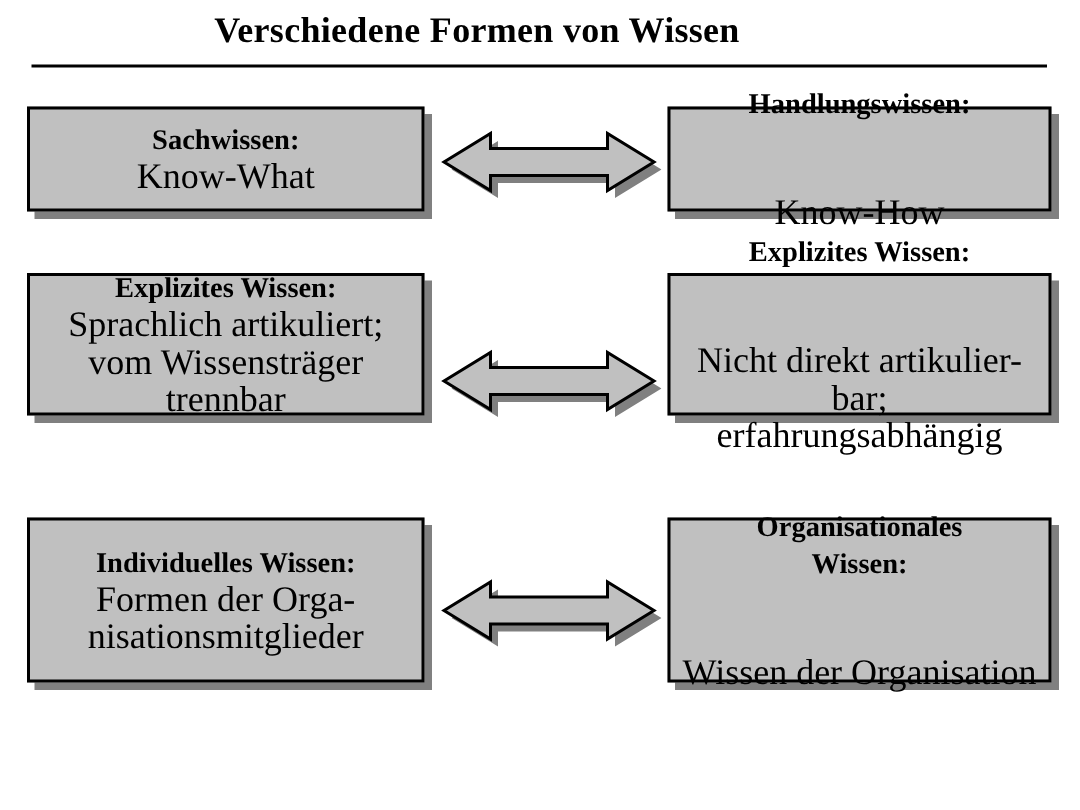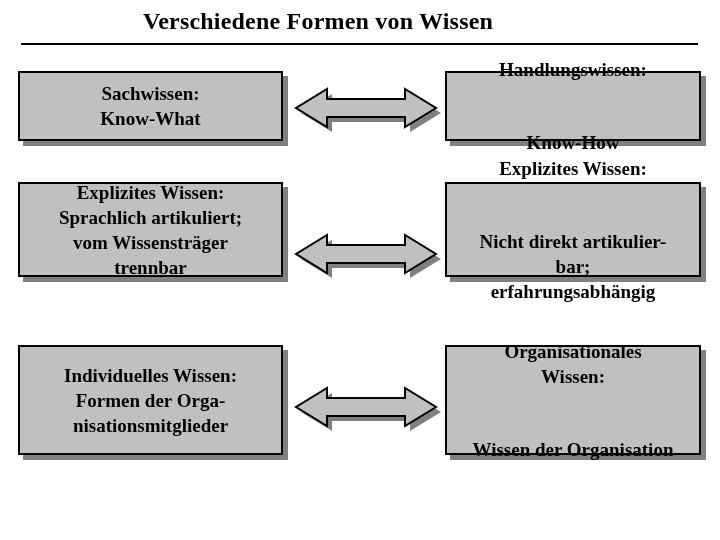--- a/index.html
+++ b/index.html
@@ -52,22 +52,22 @@
     text-align: center;
     padding: 0 6px;
   }
   .box-heading {
     font-weight: bold;
     font-size: 19px;
     line-height: 25px;
     white-space: pre-line;
   }
   .box-body {
-    font-weight: bold;
-    font-size: 19px;
+    font-weight: normal;
+    font-size: 24px;
     line-height: 25px;
     white-space: pre-line;
   }
 
   
   .col-left  { left: 18px;  width: 265px; }
   .col-right { left: 445px; width: 256px; gap: 48px; }
 
   .row1 { top: 71px;  height: 70px; }
   .row2 { top: 182px; height: 95px; }

